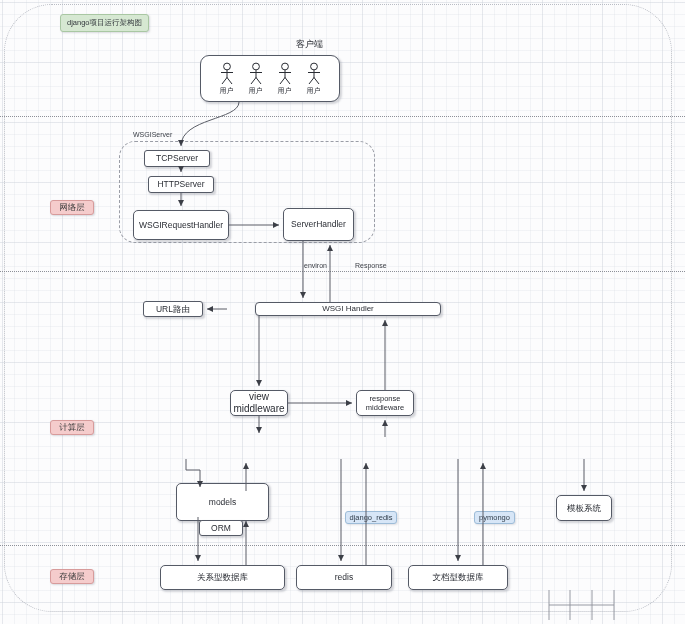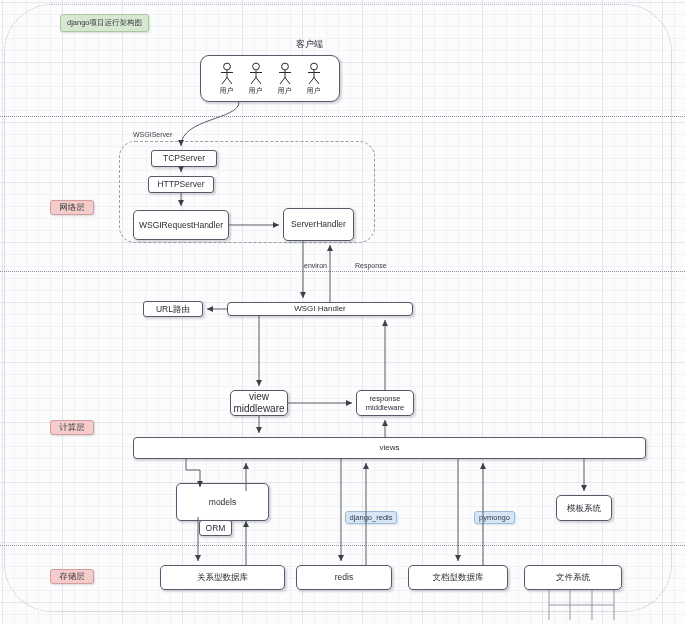--- a/index.html
+++ b/index.html
@@ -38,21 +38,21 @@
     border-radius:5px;
     display:flex;align-items:center;justify-content:center;
     text-align:center;
     color:#2a2d34;
     font-size:8.5px;
     line-height:1.25;
     box-shadow:1.5px 1.5px 2px rgba(120,124,135,.30);
     white-space:pre-line;
   }
   .node.sharp{border-radius:3px;}
-  .node.bar{border-radius:4px;}
+  .node.bar{border-radius:4px;margin-left:28px;}
   
   .layer-badge{
     position:absolute;box-sizing:border-box;
     background:#f5cccc;border:1px solid #d79b9b;border-radius:3px;
     color:#3b3b3b;font-size:8.5px;
     display:flex;align-items:center;justify-content:center;
     box-shadow:1px 1px 2px rgba(120,124,135,.28);
   }
   
   .title-badge{
@@ -149,50 +149,48 @@
           <line x1="9" y1="15.5" x2="14" y2="22" stroke="#2a2d34" stroke-width="1"></line>
         </svg>
         <span class="plabel">用户</span>
       </div>
     </div>
   </div>
 
   <div class="group-box" style="left:119px;top:141px;width:256px;height:102px;"></div>
   <div class="group-label" style="left:133px;top:131px;">WSGIServer</div>
 
-  <div class="node sharp" style="left:151px;top:150px;width:66px;height:17px;">TCPServer</div>
+  <div class="node sharp" style="left:144px;top:150px;width:66px;height:17px;">TCPServer</div>
   <div class="node sharp" style="left:148px;top:176px;width:66px;height:17px;">HTTPServer</div>
   <div class="node" style="left:133px;top:210px;width:96px;height:30px;">WSGIRequestHandler</div>
   <div class="node" style="left:283px;top:208px;width:71px;height:33px;">ServerHandler</div>
 
   <div class="flabel" style="left:272px;top:262px;">environ</div>
   <div class="flabel" style="left:323px;top:262px;">Response</div>
 
   <div class="node bar" style="left:227px;top:302px;width:186px;height:14px;font-size:8px;">WSGI Handler</div>
   <div class="node sharp" style="left:143px;top:301px;width:60px;height:16px;">URL路由</div>
 
   <div class="node" style="left:230px;top:390px;width:58px;height:26px;font-size:10px;">view
 middleware</div>
   <div class="node" style="left:356px;top:390px;width:58px;height:26px;font-size:7.5px;">response
 middleware</div>
 
-  <div class="node bar" style="left:133px;top:437px;width:513px;height:22px;font-size:8px;">views</div>
 
   <div class="node" style="left:176px;top:483px;width:93px;height:38px;">models</div>
-  <div class="node sharp" style="left:199px;top:520px;width:33px;height:16px;">ORM</div>
+  <div class="node sharp" style="left:199px;top:520px;width:44px;height:16px;">ORM</div>
 
   <div class="node" style="left:556px;top:495px;width:56px;height:26px;text-align:center;">模板系统</div>
 
   <div class="tag" style="left:345px;top:511px;width:52px;height:13px;">django_redis</div>
   <div class="tag" style="left:474px;top:511px;width:41px;height:13px;">pymongo</div>
 
   <div class="node" style="left:160px;top:565px;width:125px;height:25px;">关系型数据库</div>
   <div class="node" style="left:296px;top:565px;width:96px;height:25px;">redis</div>
   <div class="node" style="left:408px;top:565px;width:100px;height:25px;">文档型数据库</div>
-  <div class="node" style="left:524px;top:565px;width:98px;height:25px;">文件系统</div>
 
   <svg class="edges">
     <defs>
       <marker id="ah" markerWidth="7" markerHeight="7" refX="6" refY="3" orient="auto" markerUnits="strokeWidth">
         <path d="M0,0 L6,3 L0,6 z" fill="#3c3f47"></path>
       </marker>
     </defs>
     <g stroke="#5a5d66" stroke-width="1" fill="none" marker-end="url(#ah)">
 
       <path d="M239,102 C239,120 181,118 181,146"></path>

